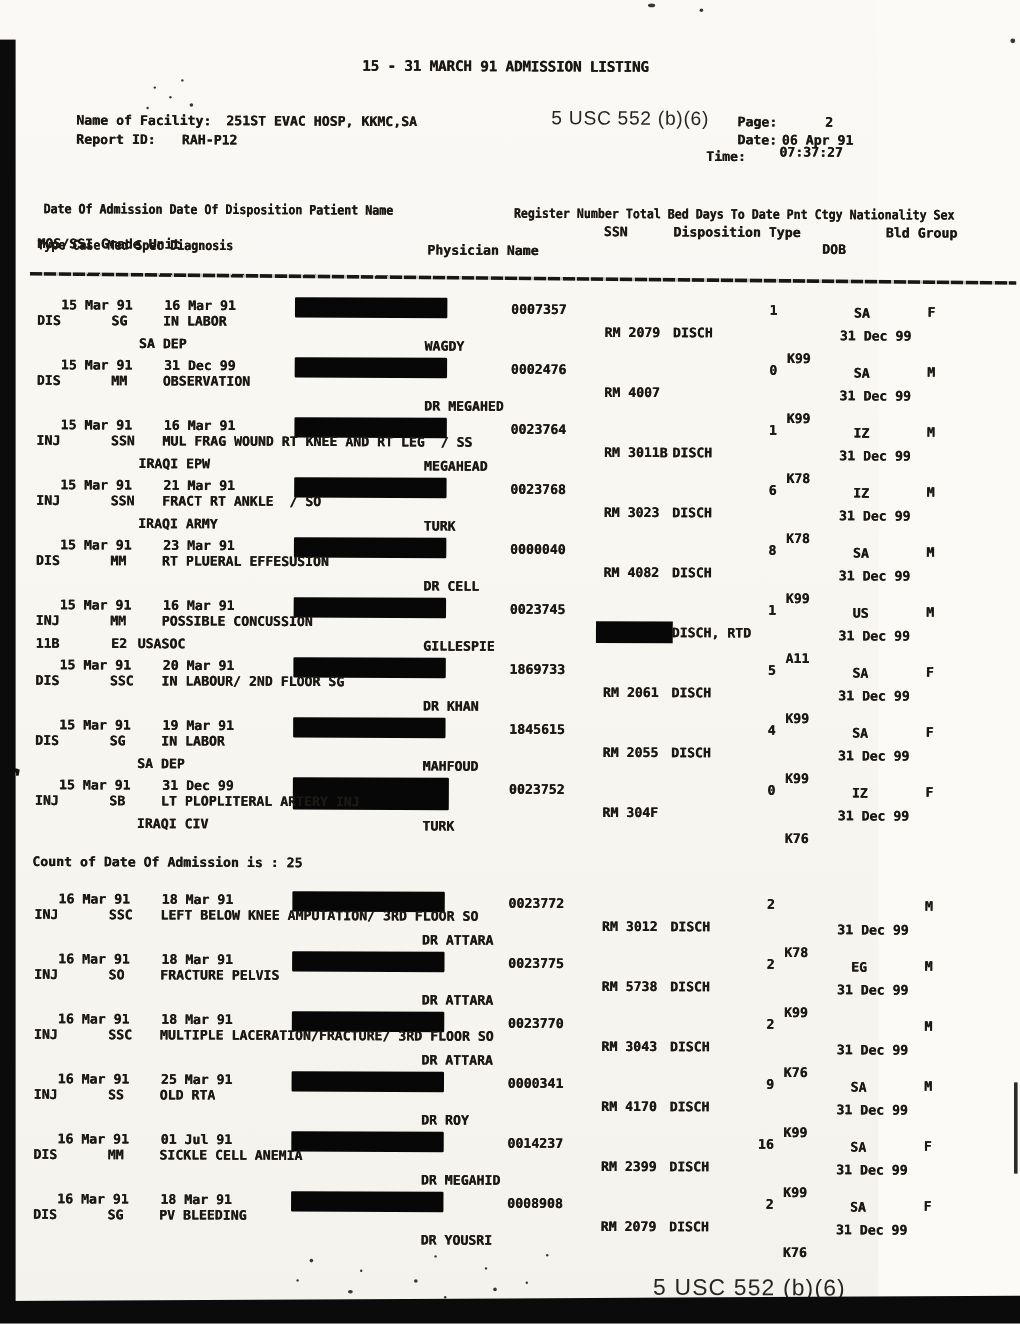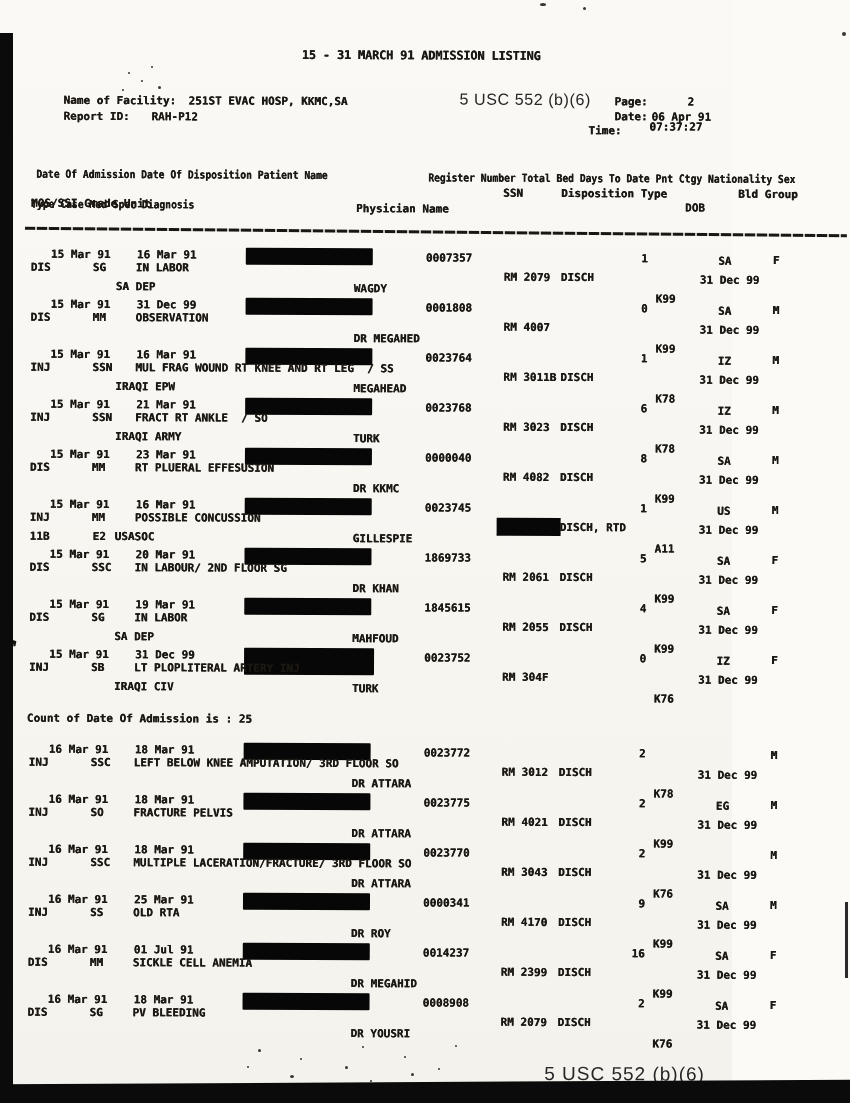--- a/index.html
+++ b/index.html
@@ -44,21 +44,21 @@
   .rec .f{
     position:absolute;white-space:pre;
     font-size:11px;font-weight:bold;color:#1c1813;
     text-shadow:0.35px 0 0 currentColor;line-height:12px;
   }
   .admit{left:50px;top:0;}
   .dispo{left:136px;top:0;}
   .reg{left:425px;top:2px;}
   .days{left:595px;top:2px;width:52px;text-align:right;}
   .ctgy{left:655px;top:2px;margin-top:40px;}
-  .nat{left:702px;top:4px;width:44px;text-align:center;}
+  .nat{left:680px;top:4px;width:44px;text-align:right;}
   .sex{left:772px;top:3px;}
   .type{left:30px;top:13px;}
   .case{left:92px;top:13px;}
   .diag{left:135px;top:13px;}
   .rm{left:503px;top:21px;}
   .disch{left:560px;top:21px;}
   .dob{left:699px;top:23px;}
   .mos{left:30px;top:32px;}
   .grade{left:93px;top:32px;}
   .unit{left:115px;top:32px;}
@@ -132,21 +132,21 @@
     <span class="f dob">31 Dec 99</span>
     <span class="f mos"></span>
     <span class="f grade"></span>
     <span class="f unit">SA DEP</span>
     <span class="f phys">WAGDY</span>
   </div>
         <div class="rec">
     <span class="f admit">15 Mar 91</span>
     <span class="f dispo">31 Dec 99</span>
     <div class="bar name-bar"></div>
-    <span class="f reg">0001808</span>
+    <span class="f reg">0002476</span>
     <span class="f days">0</span>
     <span class="f ctgy">K99</span>
     <span class="f nat">SA</span>
     <span class="f sex">M</span>
     <span class="f type">DIS</span>
     <span class="f case">MM</span>
     <span class="f diag">OBSERVATION</span>
 
     <span class="f rm">RM 4007</span>
     <span class="f disch"></span>
@@ -210,21 +210,21 @@
     <span class="f type">DIS</span>
     <span class="f case">MM</span>
     <span class="f diag">RT PLUERAL EFFESUSION</span>
 
     <span class="f rm">RM 4082</span>
     <span class="f disch">DISCH</span>
     <span class="f dob">31 Dec 99</span>
     <span class="f mos"></span>
     <span class="f grade"></span>
     <span class="f unit"></span>
-    <span class="f phys">DR KKMC</span>
+    <span class="f phys">DR CELL</span>
   </div>
         <div class="rec has-ssn-bar">
     <span class="f admit">15 Mar 91</span>
     <span class="f dispo">16 Mar 91</span>
     <div class="bar name-bar"></div>
     <span class="f reg">0023745</span>
     <span class="f days">1</span>
     <span class="f ctgy">A11</span>
     <span class="f nat">US</span>
     <span class="f sex">M</span>
@@ -335,21 +335,21 @@
     <div class="bar name-bar"></div>
     <span class="f reg">0023775</span>
     <span class="f days">2</span>
     <span class="f ctgy">K99</span>
     <span class="f nat">EG</span>
     <span class="f sex">M</span>
     <span class="f type">INJ</span>
     <span class="f case">SO</span>
     <span class="f diag">FRACTURE PELVIS</span>
 
-    <span class="f rm">RM 4021</span>
+    <span class="f rm">RM 5738</span>
     <span class="f disch">DISCH</span>
     <span class="f dob">31 Dec 99</span>
     <span class="f mos"></span>
     <span class="f grade"></span>
     <span class="f unit"></span>
     <span class="f phys">DR ATTARA</span>
   </div>
         <div class="rec">
     <span class="f admit">16 Mar 91</span>
     <span class="f dispo">18 Mar 91</span>

